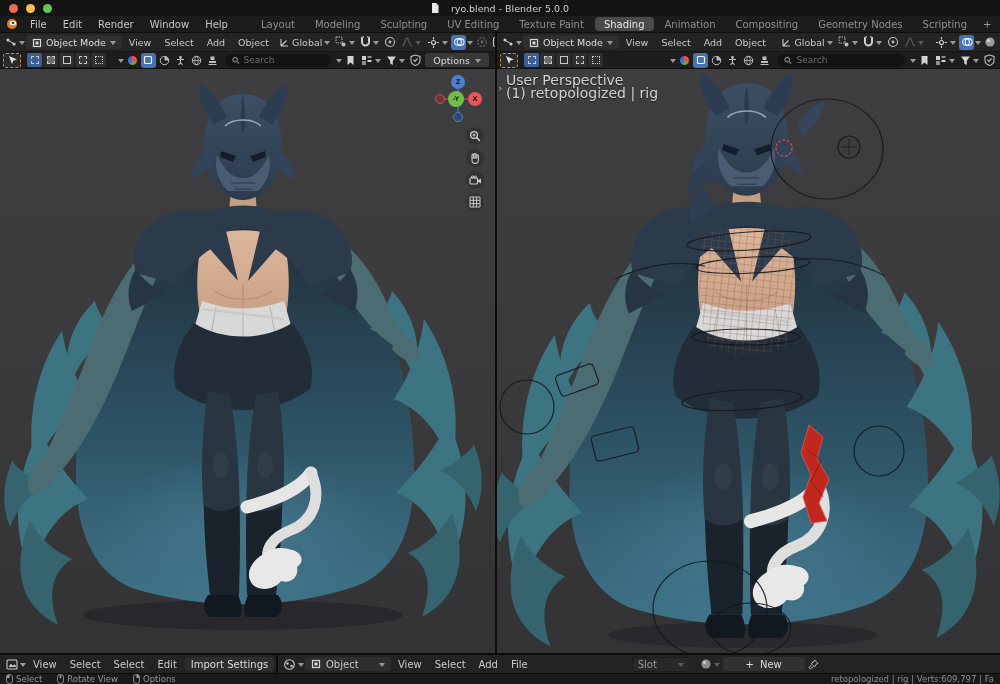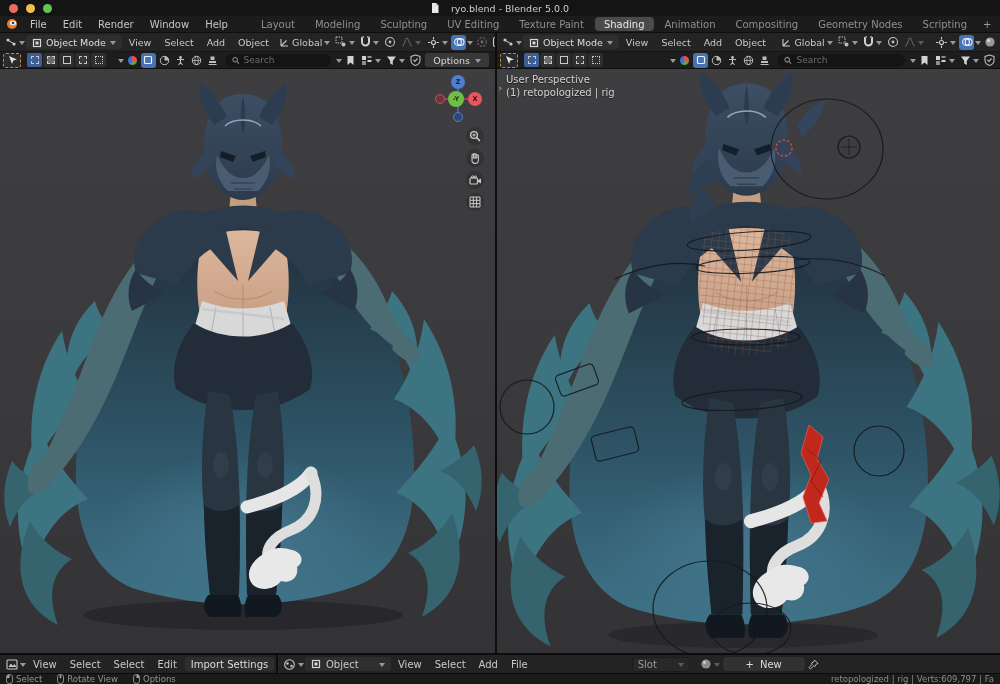--- a/index.html
+++ b/index.html
@@ -60,21 +60,21 @@
   .gz-vline { position:absolute; background:#3c639e; }
   .gz-ball { position:absolute; border-radius:50%; display:flex; align-items:center; justify-content:center; font-size:6.5px; font-weight:bold; color:#1c2b16; }
   .gz-z { left:17px; top:0; width:14px; height:14px; background:#4f7fd0; color:#102038; }
   .gz-x { left:34px; top:17px; width:14px; height:14px; background:#e8555d; color:#3a1013; }
   .gz-negx { left:1px; top:19px; width:10px; height:10px; background:#713339; border:1.5px solid #c2545c; }
   .gz-negz { left:19px; top:37px; width:10px; height:10px; background:#2d4876; border:1.5px solid #5b80bb; }
   .gz-negy { left:14px; top:16px; width:16px; height:16px; background:#6fbf45; }
   .navbtns { position:absolute; top:58px; right:11px; display:flex; flex-direction:column; gap:4px; align-items:center; }
   .navbtn { width:18px; height:18px; border-radius:50%; background:rgba(25,25,25,.30); display:flex; align-items:center; justify-content:center; }
 
-  .vp-overlay { position:absolute; top:5px; left:9px; color:#d2d2d2; font-size:10px; line-height:12.5px; text-shadow:0 1px 1px rgba(0,0,0,.55); }
+  .vp-overlay { position:absolute; top:5px; left:9px; color:#d2d2d2; font-size:14px; line-height:12.5px; text-shadow:0 1px 1px rgba(0,0,0,.55); }
   .split-arrows { position:absolute; top:14px; left:-3px; color:#c0c0c0; font-size:9px; letter-spacing:1px; }
 
   
   .bottom { display:flex; height:20px; background:#232323; border-top:2px solid #0c0c0c; font-size:10px; color:#c9c9c9; align-items:stretch; }
   .bpanel { display:flex; align-items:center; gap:1px; padding:0 4px; white-space:nowrap; overflow:hidden; }
   .bpanel.asset { width:278px; border-right:2px solid #0c0c0c; }
   .bpanel.shader { flex:1; }
   .slot-pill { display:flex; align-items:center; justify-content:space-between; width:58px; background:#282828; border:1px solid #1c1c1c; border-radius:3px; padding:1px 5px; color:#9a9a9a; }
   .obj-pill { display:flex; align-items:center; gap:5px; background:#2e2e2e; border-radius:3px; padding:1.5px 6px; width:86px; }
   .obj-pill .lbl { flex:1; }

